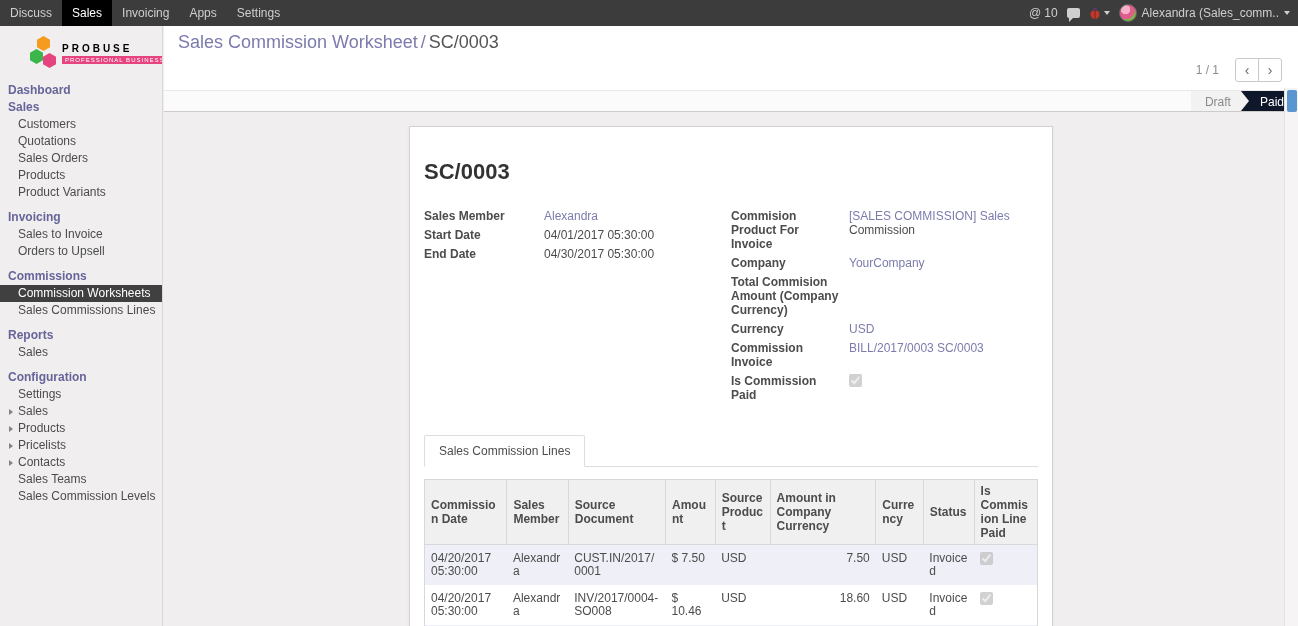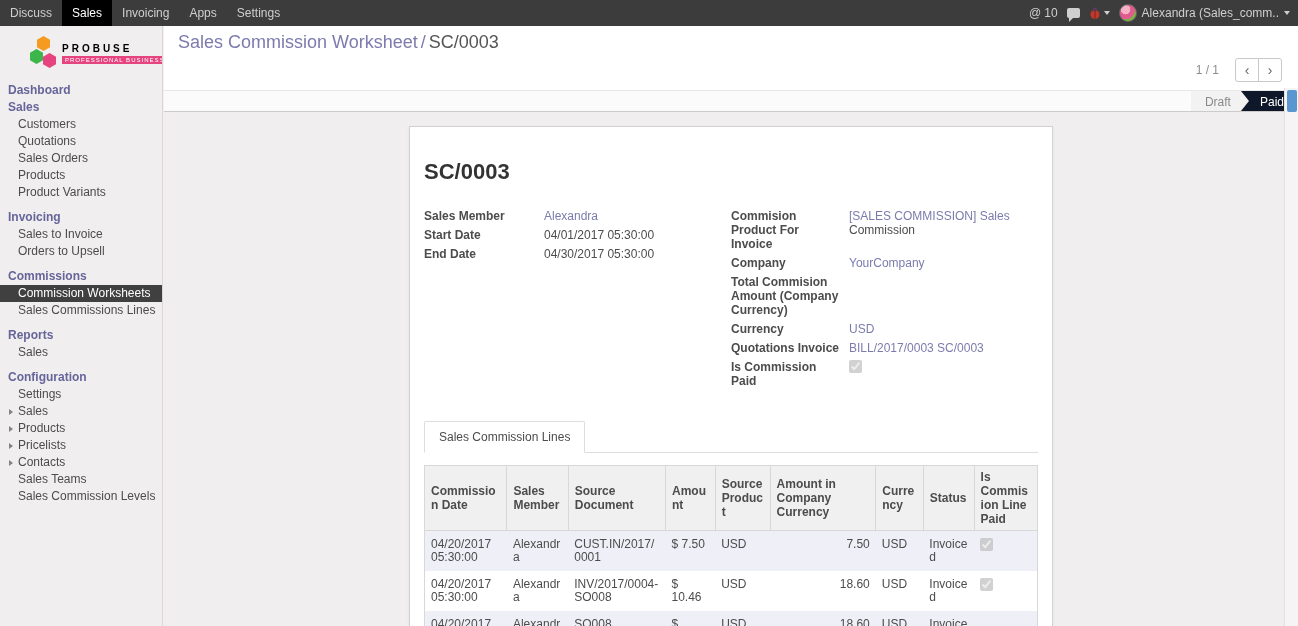--- a/index.html
+++ b/index.html
@@ -216,21 +216,21 @@
             <div class="field-value"><a class="link">YourCompany</a></div>
           </div>
           <div class="field-row">
             <div class="field-label">Total Commision Amount (Company Currency)</div>
           </div>
           <div class="field-row">
             <div class="field-label">Currency</div>
             <div class="field-value"><a class="link">USD</a></div>
           </div>
           <div class="field-row">
-            <div class="field-label">Quotations Invoice</div>
+            <div class="field-label">Commission Invoice</div>
             <div class="field-value"><a class="link">BILL/2017/0003 SC/0003</a></div>
           </div>
           <div class="field-row">
             <div class="field-label">Is Commission Paid</div>
             <div class="field-value"><input type="checkbox" class="o-checkbox" disabled="" checked="checked" style=""></div>
           </div>
         </div>
       </div>
 
       <div class="tabs">

